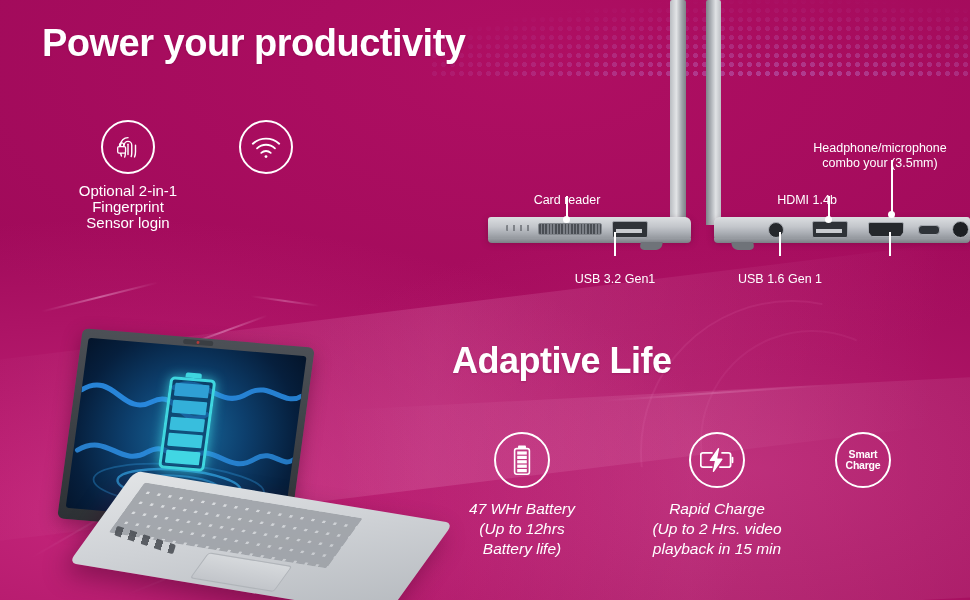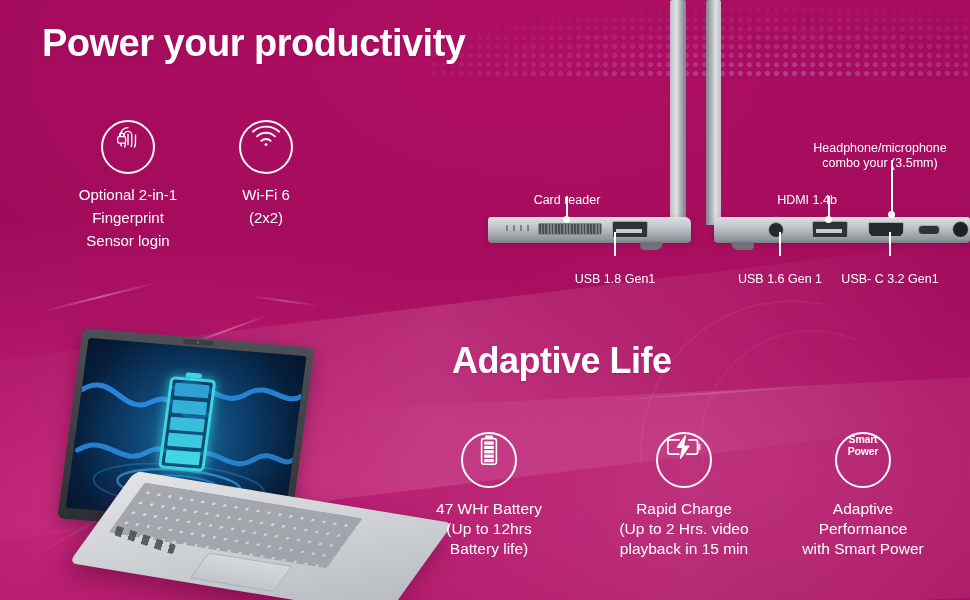--- a/index.html
+++ b/index.html
@@ -40,26 +40,26 @@
   .h1{
     position:absolute;color:#fff;font-weight:bold;letter-spacing:-.5px;
     text-shadow:0 1px 2px rgba(90,0,50,.25);
   }
   #title-power{left:42px;top:22px;font-size:38px;}
   #title-battery{left:452px;top:340px;font-size:36px;}
   
   .feat{position:absolute;text-align:center;}
   .circ{
     width:54px;height:54px;border:2px solid #fff;border-radius:50%;
-    margin:0 auto;display:flex;justify-content:center;
+    margin:0 auto;display:flex;align-items:center;justify-content:center;
     box-sizing:border-box;
   }
   .circ.big{width:56px;height:56px;}
   .feat .cap{
-    color:#fff;font-size:15px;line-height:23px;margin-top:9px;white-space:pre-line;
+    color:#fff;font-size:15px;line-height:16px;margin-top:9px;white-space:pre-line;
   }
   
   .callout{position:absolute;color:#fff;font-size:12.5px;line-height:15px;white-space:pre-line;text-align:center;}
   .lead{position:absolute;background:#fff;width:1.6px;}
   .leaddot{position:absolute;width:7px;height:7px;border-radius:50%;background:#fff;}
   
   .sidebody{position:absolute;}
   
   .brow{position:absolute;text-align:center;}
   .brow .cap{color:#fff;font-size:15.5px;line-height:20px;margin-top:11px;white-space:pre-line;}
@@ -107,22 +107,20 @@
 
   <div class="feat" style="left:208px;top:120px;width:116px;">
     <div class="circ">
       <svg width="32" height="26" viewBox="0 0 34 26" fill="none" stroke="#fff" stroke-width="2" stroke-linecap="round">
         <path d="M3 9.5C6.8 6 11.6 4.1 17 4.1S27.2 6 31 9.5"></path>
         <path d="M7.5 14.4c2.6-2.4 5.9-3.8 9.5-3.8s6.9 1.4 9.5 3.8"></path>
         <path d="M12 19.2c1.4-1.3 3.1-2 5-2s3.6.7 5 2"></path>
         <circle cx="17" cy="23.2" r="1.5" fill="#fff" stroke="none"></circle>
       </svg>
     </div>
-    <div class="cap">Wi-Fi 6
-(2x2)</div>
   </div>
 
 
   <div class="sidebody" style="left:488px;top:205px;width:215px;height:50px;">
 
     <div style="position:absolute;left:182px;top:-205px;width:16px;height:225px;
       background:linear-gradient(90deg,#b9bcc1,#e2e4e6 40%,#9ea2a8 75%,#7e8288);border-radius:2px 2px 0 0;"></div>
 
     <div style="position:absolute;left:0;top:12px;width:203px;height:23px;
       background:linear-gradient(180deg,#dcdee1 0%,#c3c6cb 42%,#aaaeb4 70%,#8e9298 100%);border-radius:3px 6px 4px 3px;
@@ -145,21 +143,21 @@
     <div style="position:absolute;left:128px;top:24px;width:26px;height:4px;background:#c9ccd0;"></div>
   </div>
 
   <div class="callout" style="left:512px;top:178px;width:110px;">
     <span>Card reader</span>
   </div>
   <div class="lead" style="left:566px;top:196px;height:22px;"></div>
   <div class="leaddot" style="left:563px;top:216px;"></div>
 
   <div class="callout" style="left:555px;top:257px;width:120px;">
-    <span>USB 1.8 Gen1</span>
+    <span>USB 3.2 Gen1</span>
   </div>
   <div class="lead" style="left:614px;top:232px;height:24px;"></div>
 
   <div class="sidebody" style="left:700px;top:205px;width:270px;height:50px;">
     <div style="position:absolute;left:6px;top:-205px;width:15px;height:225px;
       background:linear-gradient(90deg,#7f8389,#a8acb2 30%,#e0e2e5 65%,#bcbfc4);border-radius:2px 2px 0 0;"></div>
     <div style="position:absolute;left:14px;top:12px;width:256px;height:23px;
       background:linear-gradient(180deg,#dcdee1 0%,#c3c6cb 42%,#aaaeb4 70%,#8e9298 100%);border-radius:6px 3px 3px 4px;
       box-shadow:0 3px 7px rgba(60,0,35,.35);"></div>
     <div style="position:absolute;left:14px;top:33px;width:256px;height:5px;
@@ -196,23 +194,20 @@
     <span>HDMI 1.4b</span>
   </div>
   <div class="lead" style="left:828px;top:196px;height:22px;"></div>
   <div class="leaddot" style="left:825px;top:216px;"></div>
 
   <div class="callout" style="left:720px;top:257px;width:120px;">
     <span>USB 1.6 Gen 1</span>
   </div>
   <div class="lead" style="left:779px;top:232px;height:24px;"></div>
 
-  <div class="callout" style="left:828px;top:257px;width:124px;">
-    <span>USB- C 3.2 Gen1</span>
-  </div>
   <div class="lead" style="left:889px;top:232px;height:24px;"></div>
 
   <div class="h1" id="title-battery">Adaptive Life</div>
 
   <div class="notebook" style="left:58px;top:330px;width:400px;height:265px;">
 
     <div style="position:absolute;left:12px;top:8px;width:232px;height:190px;
       transform:matrix(1,0.085,-0.135,1,0,0);
       background:linear-gradient(180deg,#4c5056,#2d3135);border-radius:6px;
       box-shadow:0 6px 18px rgba(60,0,35,.4);">
@@ -255,56 +250,53 @@
                          linear-gradient(180deg,#9b9fa5 0 7.4px,rgba(0,0,0,0) 7.4px 10px);
         background-size:11px 10px;opacity:.85;border-radius:2px;"></div>
       <div style="position:absolute;left:118px;top:62px;width:82px;height:24px;
         background:linear-gradient(180deg,#d6d9dc,#c2c5ca);border:1px solid #b0b4b9;border-radius:3px;"></div>
     </div>
 
     <div style="position:absolute;left:56px;top:205px;width:62px;height:10px;
       transform:rotate(18deg);background:repeating-linear-gradient(90deg,#4d5157 0 7px,rgba(0,0,0,0) 7px 14px);border-radius:2px;opacity:.9;"></div>
   </div>
 
-  <div class="brow" style="left:427px;top:432px;width:124px;">
+  <div class="brow" style="left:460px;top:432px;width:124px;font-style:italic;">
     <div class="circ big">
       <svg width="20" height="32" viewBox="0 0 20 32" fill="none" stroke="#fff" stroke-width="1.6">
         <rect x="6" y="1.4" width="8" height="3" rx="1" fill="#fff" stroke="none"></rect>
         <rect x="2.6" y="4.6" width="14.8" height="25.6" rx="2.2"></rect>
         <rect x="5.2" y="7.4" width="9.6" height="3.2" fill="#fff" stroke="none"></rect>
         <rect x="5.2" y="11.8" width="9.6" height="3.2" fill="#fff" stroke="none"></rect>
         <rect x="5.2" y="16.2" width="9.6" height="3.2" fill="#fff" stroke="none"></rect>
         <rect x="5.2" y="20.6" width="9.6" height="3.2" fill="#fff" stroke="none"></rect>
         <rect x="5.2" y="25" width="9.6" height="3.2" fill="#fff" stroke="none"></rect>
       </svg>
     </div>
     <div class="cap">47 WHr Battery
 (Up to 12hrs
 Battery life)</div>
   </div>
 
-  <div class="brow" style="left:608px;top:432px;width:152px;">
+  <div class="brow" style="left:641px;top:432px;width:152px;font-style:italic;">
     <div class="circ big">
       <svg width="34" height="26" viewBox="0 0 36 26" fill="none" stroke="#fff" stroke-width="1.9" stroke-linejoin="round">
         <path d="M3.2 5.4h10.2M22.6 5.4h7.4a2.4 2.4 0 0 1 2.4 2.4v10.4a2.4 2.4 0 0 1-2.4 2.4h-9.6"></path>
         <path d="M13.2 20.6H3.2A2.4 2.4 0 0 1 .8 18.2V7.8a2.4 2.4 0 0 1 2.4-2.4"></path>
         <path d="M34.4 10.6v4.8" stroke-linecap="round"></path>
         <path d="M19.6 1 11 13.4h5.6L14.2 25l9-12.8h-5.8z" fill="#fff" stroke="#fff" stroke-width="1.4"></path>
       </svg>
     </div>
     <div class="cap">Rapid Charge
 (Up to 2 Hrs. video
 playback in 15 min</div>
   </div>
 
   <div class="brow" style="left:790px;top:432px;width:146px;">
     <div class="circ big">
       <div class="smarttxt">
         <div>Smart</div>
-        <div>Power</div>
+        <div>Charge</div>
       </div>
     </div>
-    <div class="cap">Adaptive
-Performance
-with Smart Power</div>
   </div>
 
 </div>
 
 </body></html>

